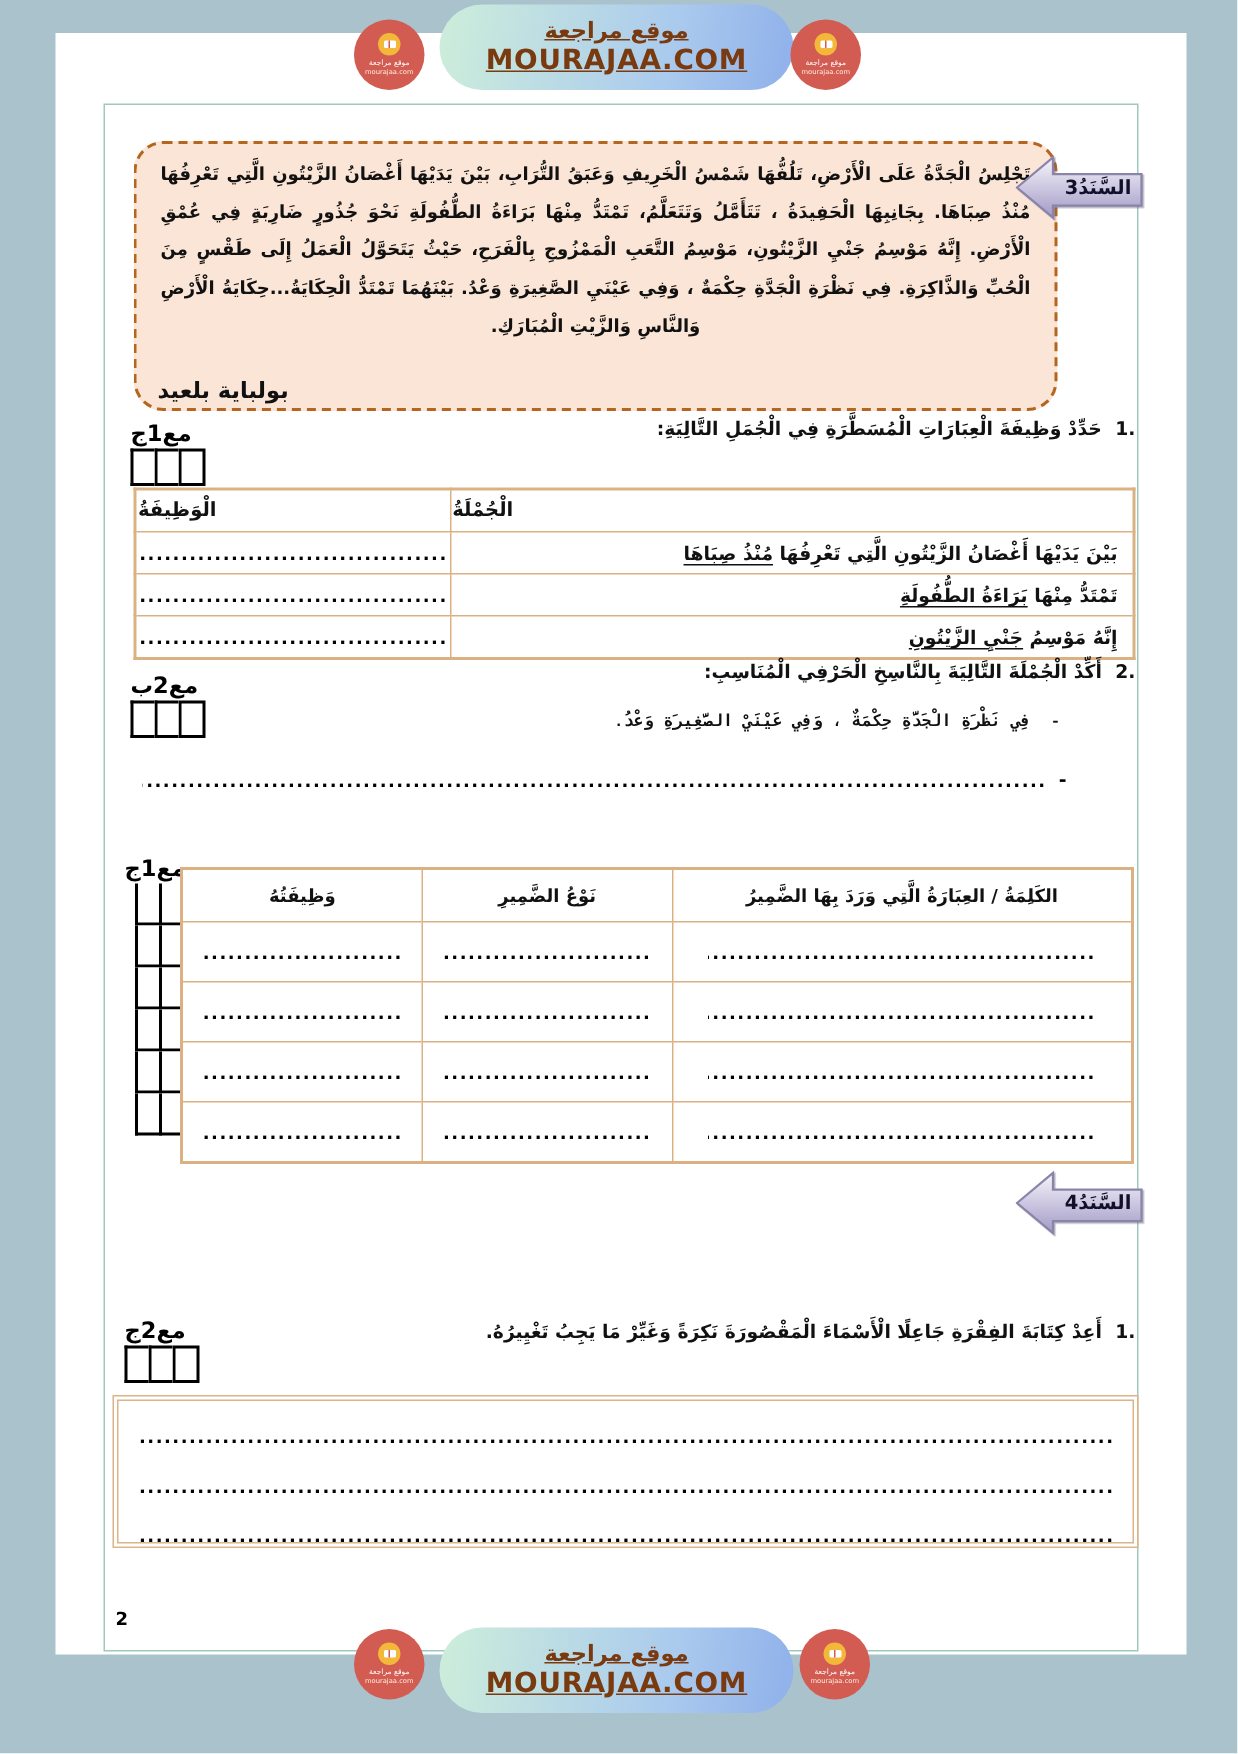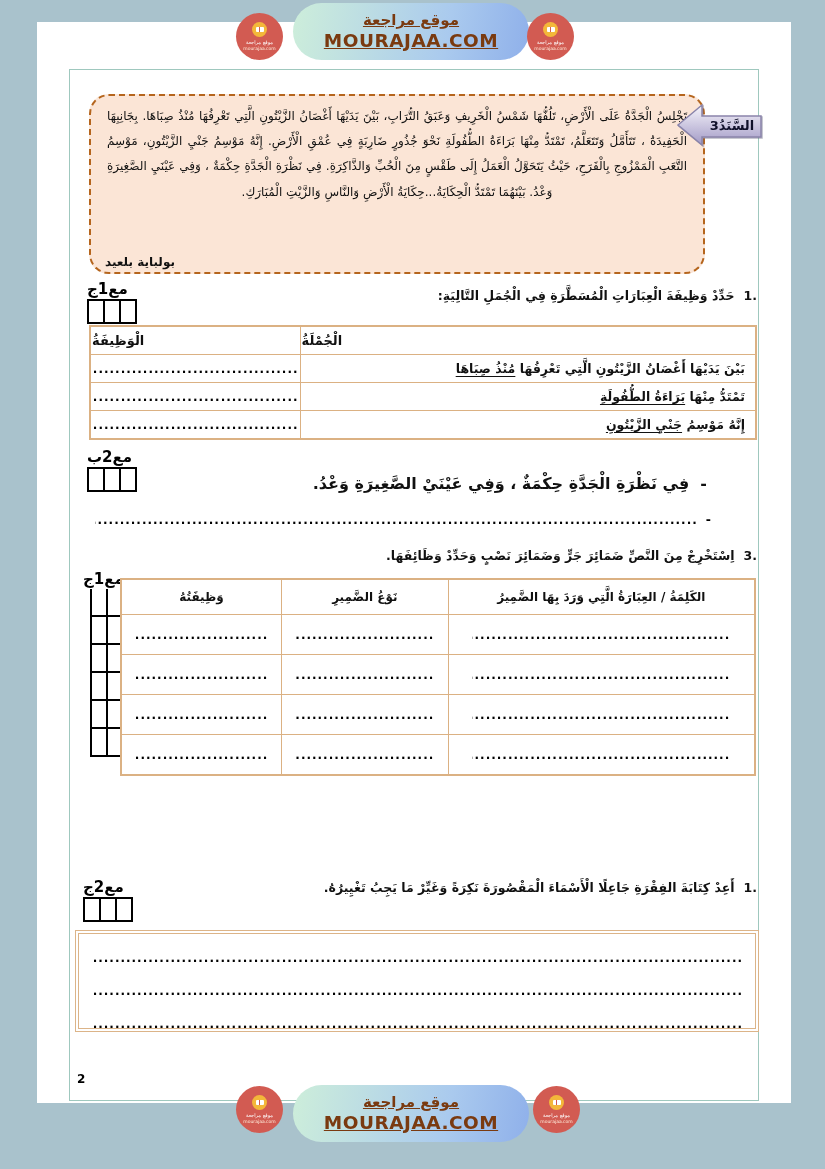--- a/index.html
+++ b/index.html
@@ -18,33 +18,33 @@
          display:flex;flex-direction:column;align-items:center;justify-content:center;}
   .badge-circle{width:15px;height:15px;border-radius:50%;background:#f3b73a;position:relative;margin-bottom:2px;}
   .badge-book{position:absolute;left:3.5px;top:5px;width:8px;height:5px;background:#fff;border-radius:1px;}
   .badge-book:after{content:"";position:absolute;left:3.5px;top:0;width:1px;height:5px;background:#d25b52;}
   .badge-ar{font-size:5px;color:#ffffff;line-height:1.3;}
   .badge-en{font-size:4.5px;color:#ffeedd;line-height:1.2;}
 
   
   .sanad{position:absolute;background:#fbe5d6;border:2px dashed #b5651d;border-radius:20px;
          padding:8px 16px 20px;overflow:hidden;}
-  .sanad-text{font-size:12px;font-weight:400;color:#111;line-height:2.1;text-align:justify;text-align-last:center;}
-  .sanad-author{position:absolute;left:14px;bottom:3px;font-size:12px;font-weight:700;color:#111;}
+  .sanad-text{font-size:12px;font-weight:700;color:#111;line-height:2.1;text-align:justify;text-align-last:center;}
+  .sanad-author{position:absolute;left:14px;bottom:3px;font-size:15px;font-weight:700;color:#111;}
 
   
   .tab{position:absolute;width:86px;height:46px;filter:drop-shadow(1.5px 1.5px 0 rgba(95,95,120,.45));}
   .tab svg{position:absolute;left:0;top:0;}
   .tab-label{position:absolute;left:27px;top:13px;width:56px;height:22px;line-height:22px;
              text-align:center;font-size:13px;font-weight:700;color:#10102a;}
 
   
   .q-line{position:absolute;right:34px;font-size:12.5px;font-weight:700;color:#111;white-space:nowrap;}
   .qnum{direction:ltr;display:inline-block;margin-left:9px;}
-  .bullet{position:absolute;font-size:16px;font-weight:700;color:#111;white-space:nowrap;}
+  .bullet{position:absolute;font-size:11px;font-weight:700;color:#111;white-space:nowrap;font-family:Liberation Mono, monospace;}
 
   
   .mark{position:absolute;}
   .mark-label{font-size:15px;font-weight:700;text-align:left;margin-bottom:1px;color:#000;}
   .mark-row{display:flex;}
   .mark-cell{width:14px;height:21px;background:#fff;border:2px solid #000;}
   .mark-row .mark-cell:not(:first-child){border-inline-start:0;}
   .mark-grid .mark-cell{height:26px;}
   .mark-grid .mark-row:not(:first-child) .mark-cell{border-top:0;}
 
@@ -112,21 +112,21 @@
           <linearGradient id="g1" x1="0" y1="0" x2="0" y2="1">
             <stop offset="0" stop-color="#f7f5fb"></stop>
               <stop offset="1" stop-color="#a29ac6"></stop>
           </linearGradient>
         </defs>
         <polygon points="1,23 25,3 25,14 84,14 84,35 25,35 25,43" fill="url(#g1)" stroke="#8a84ab" stroke-width="1.5"></polygon>
       </svg>
       <span class="tab-label">السَّنَدُ3</span>
     </div>
 
-    <div class="q-line" style="top:266px;"><span class="qnum">1.</span><span>حَدِّدْ وَظِيفَةَ الْعِبَارَاتِ الْمُسَطَّرَةِ فِي الْجُمَلِ التَّالِيَةِ:</span></div>
+    <div class="q-line" style="top:256px;"><span class="qnum">1.</span><span>حَدِّدْ وَظِيفَةَ الْعِبَارَاتِ الْمُسَطَّرَةِ فِي الْجُمَلِ التَّالِيَةِ:</span></div>
     <div class="mark" style="left:50px;top:258px;">
       <div class="mark-label">مع1ج</div>
       <div class="mark-row">
         <span class="mark-cell"></span>
           <span class="mark-cell"></span>
           <span class="mark-cell"></span>
       </div>
     </div>
 
     <table class="t1">
@@ -153,35 +153,35 @@
       </tr>
       <tr>
         <td class="sent"><span>إِنَّهُ مَوْسِمُ </span><span class="und">جَنْيِ الزَّيْتُونِ</span></td>
         <td>
               <div class="dots">................................................</div>
             </td>
       </tr>
     </tbody>
       </table>
 
+    <div class="q-line" style="top:418px;"><span class="qnum">2.</span><span>أَكِّدْ الْجُمْلَةَ التَّالِيَةَ بِالنَّاسِخِ الْحَرْفِي الْمُنَاسِبِ:</span></div>
     <div class="mark" style="left:50px;top:426px;">
       <div class="mark-label">مع2ب</div>
       <div class="mark-row">
         <span class="mark-cell"></span>
           <span class="mark-cell"></span>
           <span class="mark-cell"></span>
       </div>
     </div>
     <div class="bullet" style="top:452px;right:84px;"><span>-</span>&nbsp;&nbsp;<span>فِي نَظْرَةِ الْجَدَّةِ حِكْمَةٌ ، وَفِي عَيْنَيْ الصَّغِيرَةِ وَعْدُ.</span></div>
     <div class="answer-line" style="top:490px;left:58px;right:80px;">
       <span class="dash">-</span>
       <span class="dots">......................................................................................................................................................</span>
     </div>
 
-    <div class="q-line" style="top:526px;"><span class="qnum">3.</span><span>اِسْتَخْرِجْ مِنَ النَّصِّ ضَمَائِرَ جَرٍّ وَضَمَائِرَ نَصْبٍ وَحَدِّدْ وَظَائِفَهَا.</span></div>
     <div class="mark mark-grid" style="left:46px;top:548px;">
       <div class="mark-label">مع1ج</div>
       <div class="mark-row">
           <span class="mark-cell"></span>
           <span class="mark-cell"></span>
         </div>
       <div class="mark-row">
           <span class="mark-cell"></span>
           <span class="mark-cell"></span>
         </div>
@@ -255,20 +255,32 @@
         <td class="cell">
               <div class="dots">........................................</div>
             </td>
         <td class="cell">
               <div class="dots">........................................</div>
             </td>
       </tr>
     </tbody>
       </table>
 
+    <div class="tab" style="left:640px;top:757px;">
+      <svg width="86" height="46" viewBox="0 0 86 46">
+        <defs>
+          <linearGradient id="g2" x1="0" y1="0" x2="0" y2="1">
+            <stop offset="0" stop-color="#f7f5fb"></stop>
+              <stop offset="1" stop-color="#a29ac6"></stop>
+          </linearGradient>
+        </defs>
+        <polygon points="1,23 25,3 25,14 84,14 84,35 25,35 25,43" fill="url(#g2)" stroke="#8a84ab" stroke-width="1.5"></polygon>
+      </svg>
+      <span class="tab-label">السَّنَدُ4</span>
+    </div>
 
     <div class="q-line" style="top:858px;"><span class="qnum">1.</span><span>أَعِدْ كِتَابَةَ الفِقْرَةِ جَاعِلًا الْأَسْمَاءَ الْمَقْصُورَةَ نَكِرَةً وَغَيِّرْ مَا يَجِبُ تَغْيِيرُهُ.</span></div>
     <div class="mark" style="left:46px;top:856px;">
       <div class="mark-label">مع2ج</div>
       <div class="mark-row">
         <span class="mark-cell"></span>
           <span class="mark-cell"></span>
           <span class="mark-cell"></span>
       </div>
     </div>

